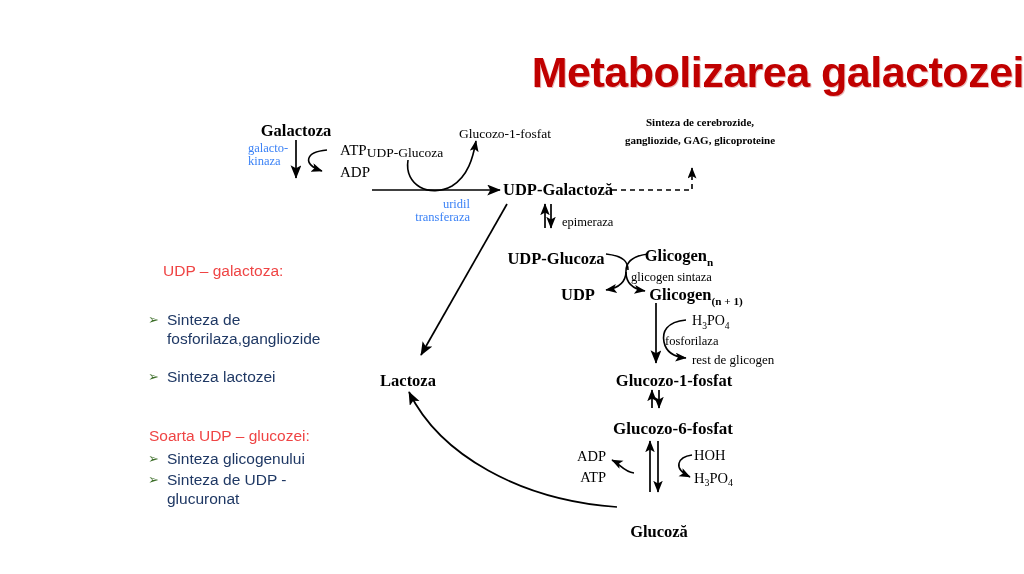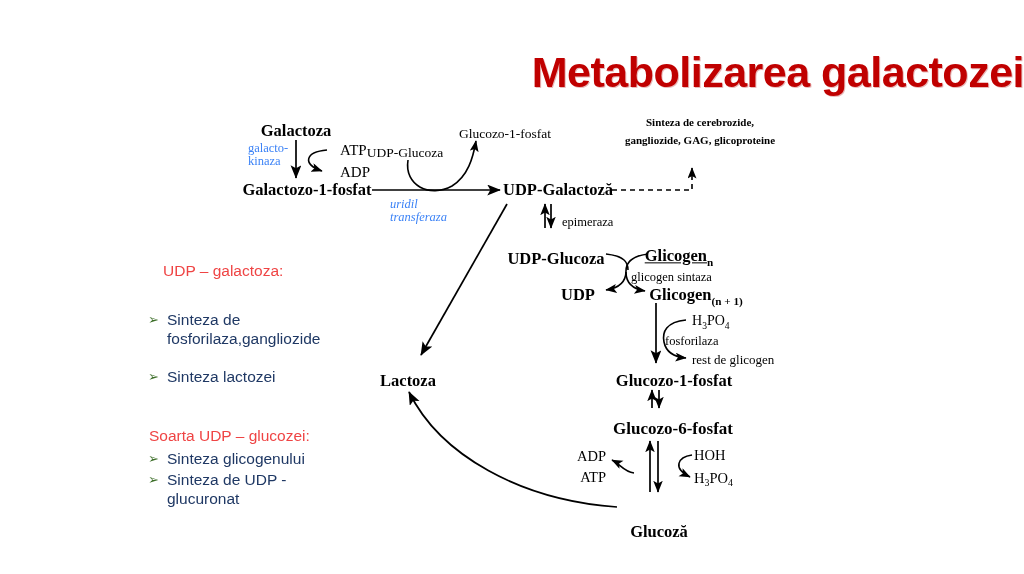--- a/index.html
+++ b/index.html
@@ -131,43 +131,42 @@
   <div class="node n-bold" style="left:296px;top:131px;font-size:16.5px;">Galactoza</div>
 
   <div class="lbl" style="position:absolute;left:248px;top:142px;font-size:12.5px;line-height:12.5px;">
     <span>galacto-</span><br>
     <span>kinaza</span>
   </div>
 
   <div class="node" style="left:340px;top:150px;font-size:15px;transform:translate(0,-50%);">ATP</div>
   <div class="node" style="left:340px;top:172px;font-size:15px;transform:translate(0,-50%);">ADP</div>
 
-  <div class="node n-bold" style="left:307px;top:190px;font-size:16.5px;">Galactozo-1-fosfat</div>
-
-  <div class="lbl" style="position:absolute;left:390px;top:198px;font-size:12.5px;line-height:13px;text-align:left;width:80px;font-style:italic;">
+
+  <div class="lbl" style="position:absolute;left:390px;top:198px;font-size:12.5px;line-height:13px;text-align:right;width:80px;">
     <span>uridil</span><br>
     <span>transferaza</span>
   </div>
 
   <div class="node" style="left:405px;top:153px;font-size:13.5px;">UDP-Glucoza</div>
 
   <div class="node" style="left:505px;top:134px;font-size:13.5px;">Glucozo-1-fosfat</div>
 
   <div class="node n-bold" style="left:558px;top:190px;font-size:16.5px;">UDP-Galactoză</div>
 
   <div class="node n-bold" style="left:700px;top:131px;font-size:11px;line-height:18px;text-align:center;">
     <span>Sinteza de cerebrozide,</span><br>
     <span>gangliozide, GAG, glicoproteine</span>
   </div>
 
   <div class="node" style="left:562px;top:222px;font-size:12.5px;transform:translate(0,-50%);">epimeraza</div>
 
   <div class="node n-bold" style="left:556px;top:259px;font-size:16.5px;">UDP-Glucoza</div>
 
-  <div class="node n-bold" style="left:679px;top:257px;font-size:16.5px;text-decoration:underline;"><span>Glicogen</span><sub>n</sub></div>
+  <div class="node n-bold" style="left:679px;top:257px;font-size:16.5px;"><span>Glicogen</span><sub>n</sub></div>
 
   <div class="node" style="left:631px;top:277px;font-size:12.5px;transform:translate(0,-50%);">glicogen sintaza</div>
 
   <div class="node n-bold" style="left:578px;top:295px;font-size:16.5px;">UDP</div>
 
   <div class="node n-bold" style="left:696px;top:296px;font-size:16.5px;"><span>Glicogen</span><sub>(n + 1)</sub></div>
 
   <div class="node" style="left:692px;top:322px;font-size:14px;transform:translate(0,-50%);"><span>H</span><sub>3</sub><span>PO</span><sub>4</sub></div>
 
   <div class="node" style="left:665px;top:341px;font-size:12.5px;transform:translate(0,-50%);">fosforilaza</div>

